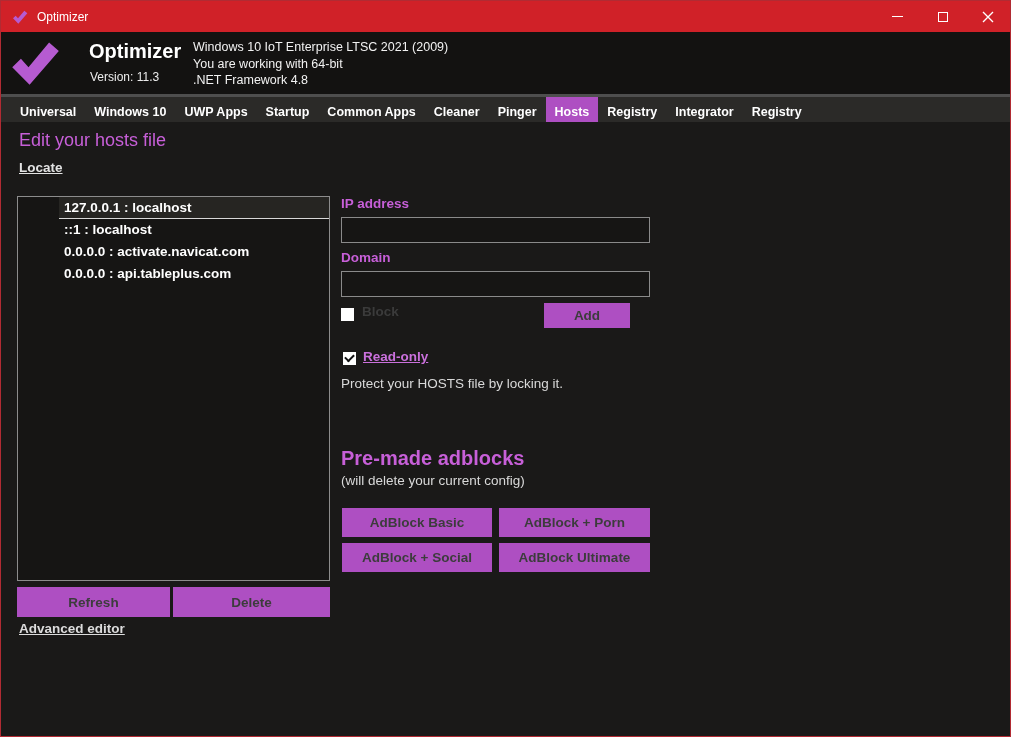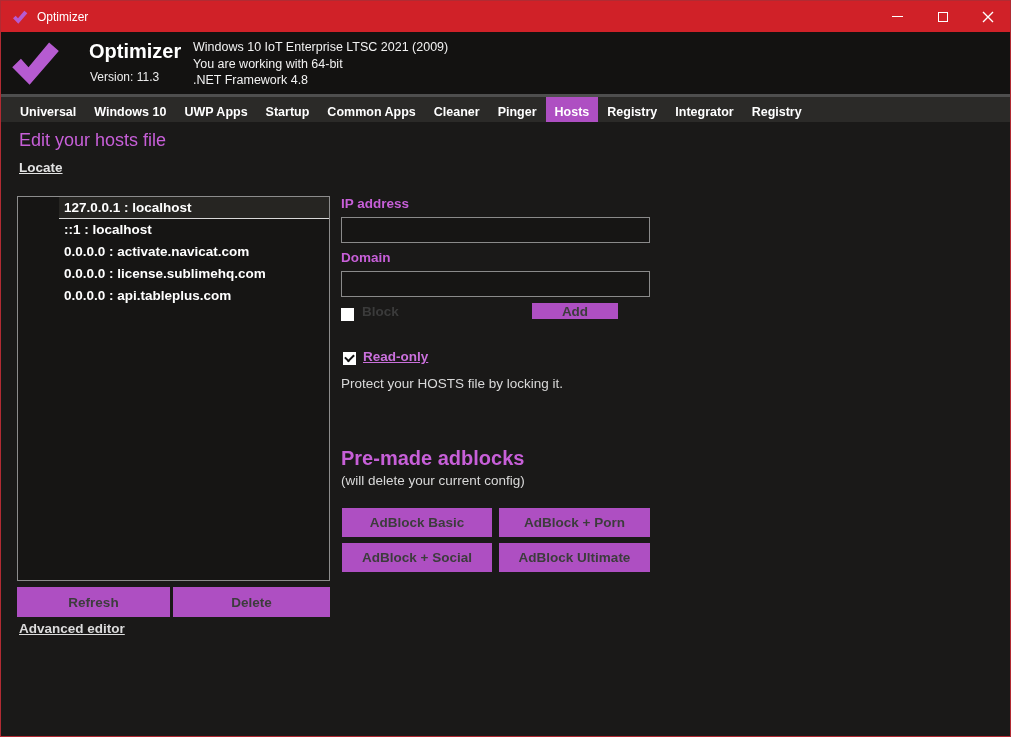--- a/index.html
+++ b/index.html
@@ -80,21 +80,21 @@
 
   .checkbox {
     position:absolute; width:13px; height:13px; background:#fff; cursor:pointer;
   }
   .checkbox.checked::after {
     content:""; position:absolute; left:2px; top:2px; width:7px; height:4px;
     border-left:2px solid #111; border-bottom:2px solid #111; transform:rotate(-45deg);
   }
   .cb-block { left:340px; top:186px; }
   .lbl-block { position:absolute; left:361px; top:182px; font-size:13.5px; font-weight:bold; color:#3b3b3b; cursor:pointer; }
-  .btn-add { left:531px; top:181px; width:86px; height:16px; }
+  .btn-add { left:543px; top:181px; width:86px; height:25px; }
 
   .cb-readonly { left:342px; top:230px; }
   .lbl-readonly { position:absolute; left:362px; top:227px; font-size:13.5px; font-weight:bold; color:#ca70dc; }
   .protect-text { position:absolute; left:340px; top:254px; font-size:13.5px; color:#d9d9d9; }
 
   .adblocks-heading { position:absolute; left:340px; top:325px; font-size:20px; font-weight:600; color:#c75fd8; }
   .adblocks-note { position:absolute; left:340px; top:351px; font-size:13.5px; color:#d9d9d9; }
   .btn-ab1 { left:341px; top:386px; width:150px; height:29px; }
   .btn-ab2 { left:498px; top:386px; width:151px; height:29px; }
   .btn-ab3 { left:341px; top:421px; width:150px; height:29px; }
@@ -161,21 +161,20 @@
 
   <div class="content">
 
     <div class="page-heading">Edit your hosts file</div>
     <div class="locate-link link">Locate</div>
 
     <div class="listbox">
       <div class="list-item selected">127.0.0.1 : localhost</div>
       <div class="list-item">::1 : localhost</div>
       <div class="list-item">0.0.0.0 : activate.navicat.com</div>
-      <div class="list-item">0.0.0.0 : license.sublimehq.com</div>
       <div class="list-item">0.0.0.0 : api.tableplus.com</div>
     </div>
 
     <button class="btn btn-refresh">Refresh</button>
     <button class="btn btn-delete">Delete</button>
     <div class="advanced-link link">Advanced editor</div>
 
     <div class="field-label lbl-ip">IP address</div>
     <input class="text-input input-ip" type="text" value="" style="">
 

